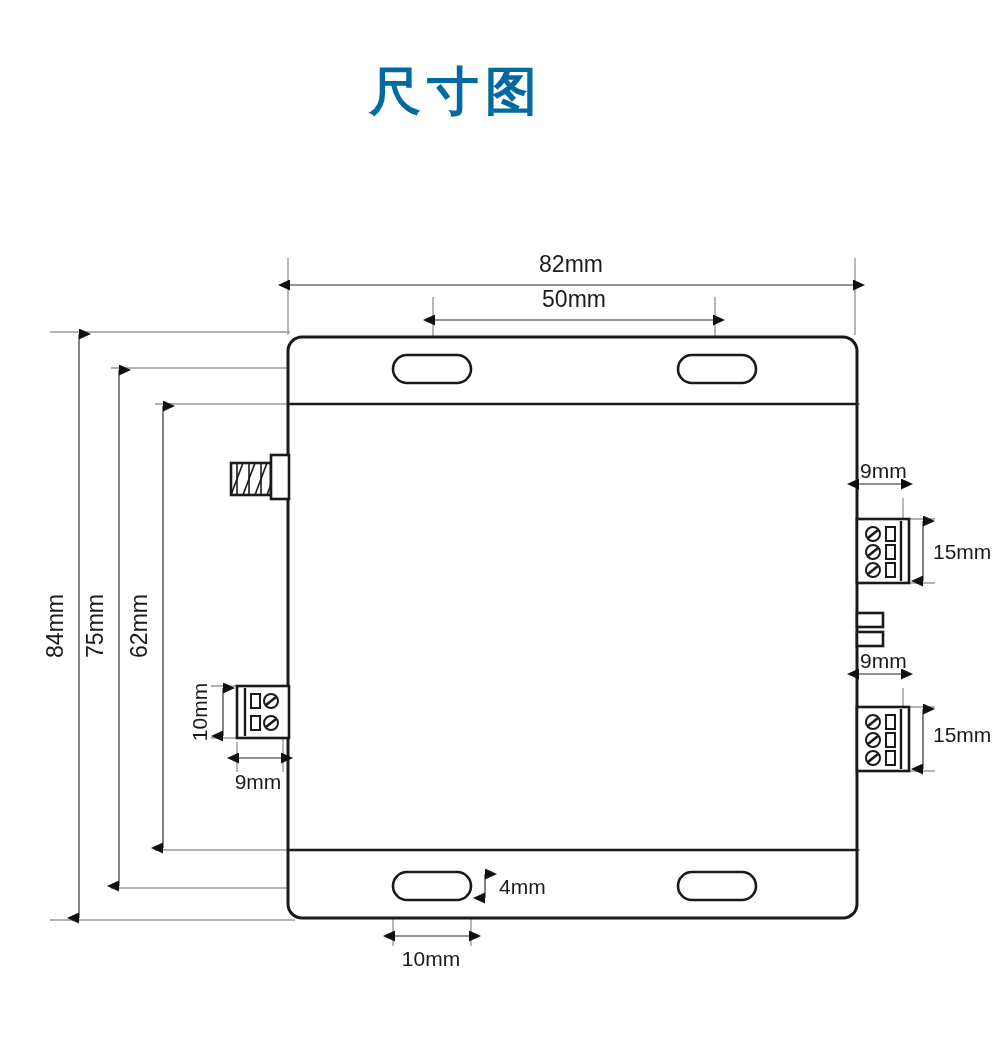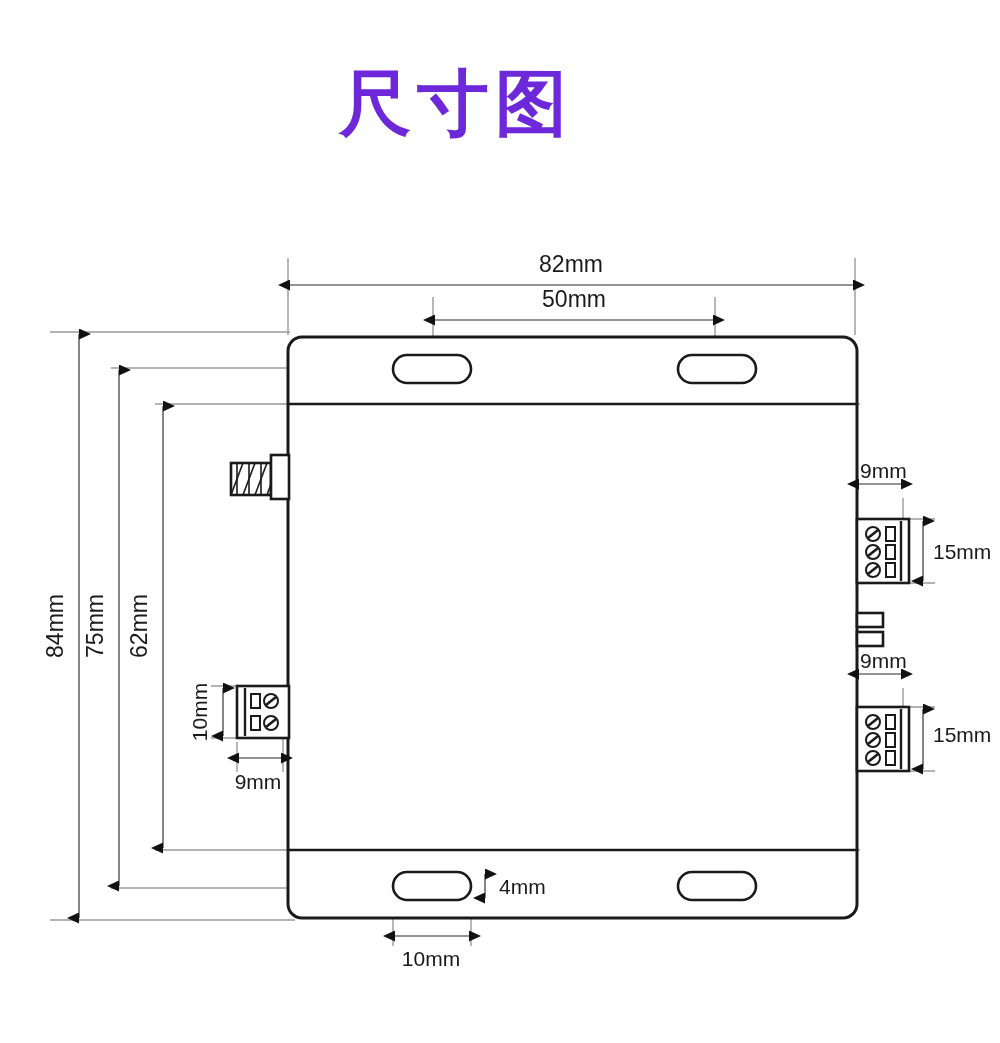--- a/index.html
+++ b/index.html
@@ -13,23 +13,23 @@
     position: relative;
     font-family: "Liberation Sans", "DejaVu Sans", sans-serif;
     overflow: hidden;
   }
   #page-title {
     position: absolute;
     top: 62px;
     left: 0;
     width: 912px;
     text-align: center;
-    font-size: 72px;
+    font-size: 52px;
     font-weight: bold;
-    color: #6d28d9;
+    color: #0369a1;
     letter-spacing: 6px;
     line-height: 1.15;
     font-family: "DejaVu Sans", "Liberation Sans", sans-serif;
   }
   #drawing-area {
     position: absolute;
     left: 15px;
     top: 0;
     width: 1000px;
     height: 1043px;

